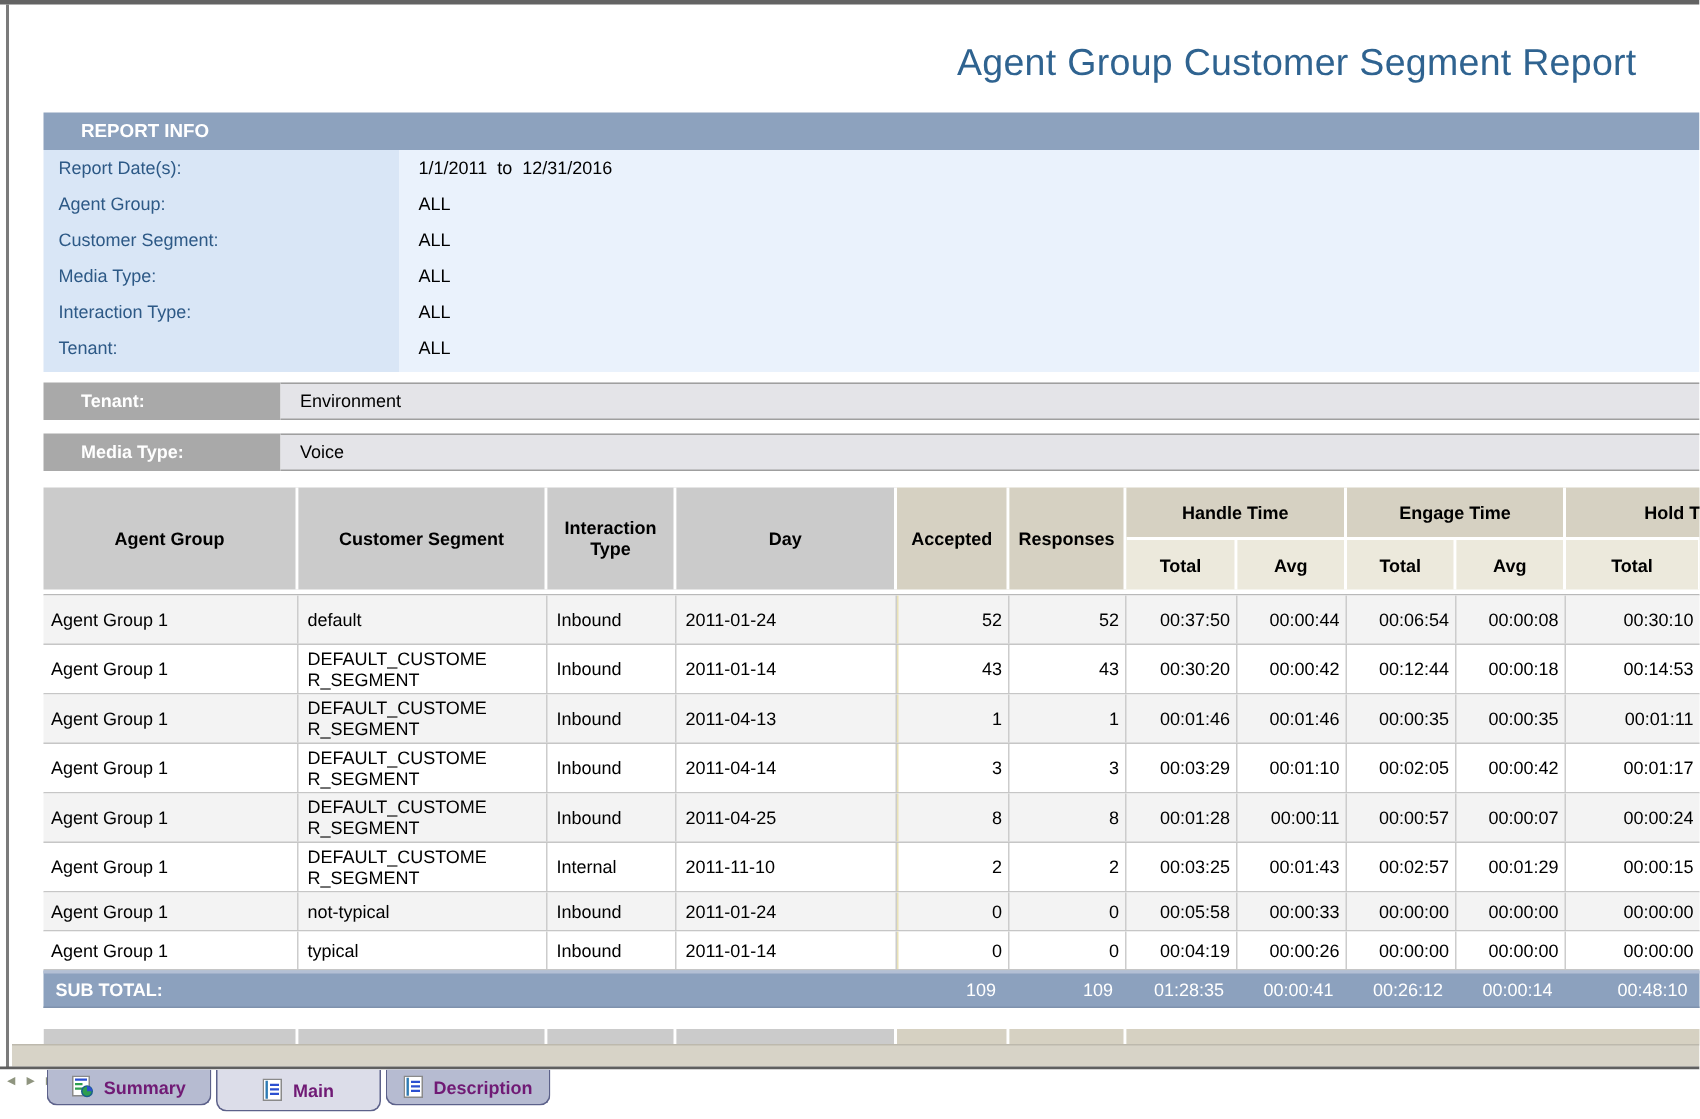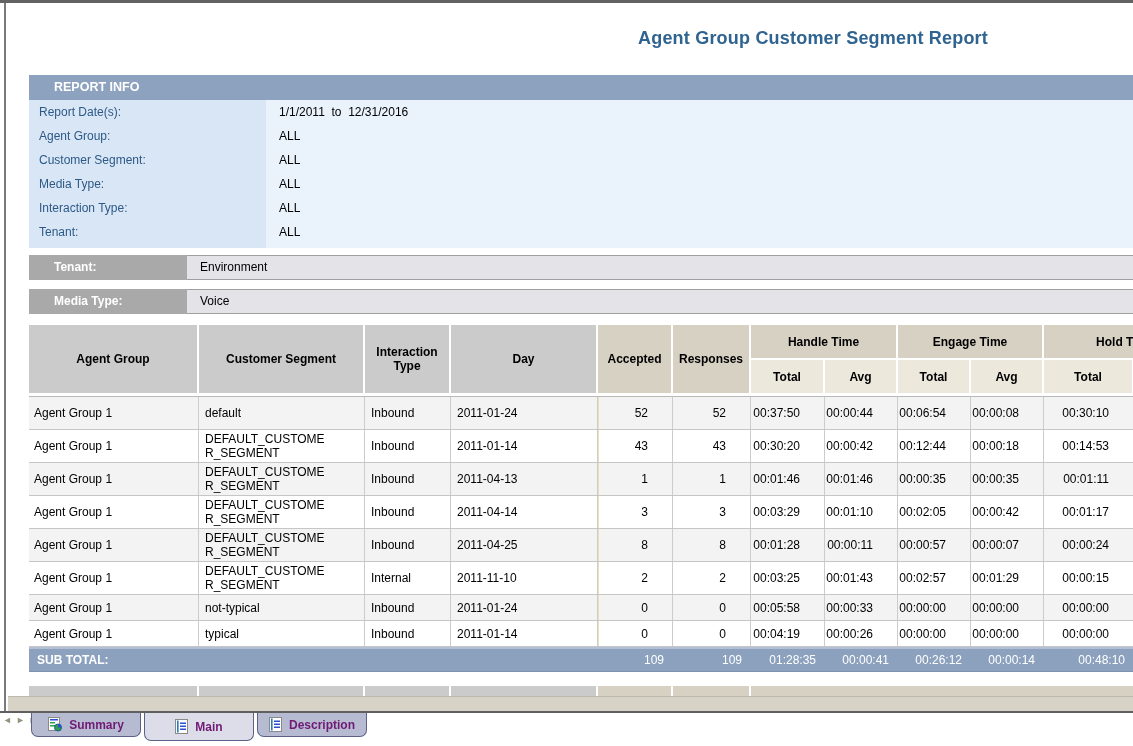--- a/index.html
+++ b/index.html
@@ -5,21 +5,21 @@
   * { box-sizing: border-box; margin: 0; padding: 0; }
   html,body { width:1133px; height:746px; }
   body {
     position: relative; overflow: hidden; background:#fff;
     font-family:"Liberation Sans", sans-serif; font-size:12px; color:#000;
   }
   .frame-top { position:absolute; left:0; top:0; width:1133px; height:3px; background:#636363; }
   .frame-left { position:absolute; left:4px; top:3px; width:2px; height:709px; background:#7b7b7b; }
 
   .page-title {
-    position:absolute; left:638px; top:28px; font-size:18px; font-weight:bold;
+    position:absolute; left:638px; top:28px; font-size:25px; font-weight:normal;
     color:#2f6390; white-space:nowrap; letter-spacing:0.2px;
   }
 
   
   .report-info { position:absolute; left:29px; top:75px; width:1104px; }
   .ri-header { height:25px; line-height:25px; background:#8da2be; color:#fff; font-weight:bold; font-size:12.5px; padding-left:25px; }
   .ri-row { display:flex; height:24px; line-height:24px; }
   .ri-pad { display:flex; height:4px; }
   .ri-label { width:237px; background:#d9e6f6; color:#2d5986; padding-left:10px; }
   .ri-value { flex:1; background:#eaf2fc; padding-left:13px; white-space:pre; }
@@ -49,21 +49,21 @@
   .c8{width:73px}  .c9{width:73px}  .c10{width:90px}
   .g-handle{width:147px} .g-engage{width:146px} .g-hold{width:164px}
 
   .t-body { margin-top:3px; border-top:1px solid #b9b9b9; }
   .t-row { display:flex; height:33px; border-bottom:1px solid #c6c6c6; background:#fff; }
   .t-row.odd { background:#f3f3f3; }
   .t-row.short { height:26px; }
   .t-cell { display:flex; align-items:center; border-right:1px solid #cccccc; overflow:hidden; }
   .t-cell.left { justify-content:flex-start; padding-left:6px; }
   .t-cell.c0 { padding-left:5px; }
-  .t-cell.num { justify-content:flex-end; padding-right:24px; }
+  .t-cell.num { justify-content:flex-end; padding-right:4px; }
   .t-cell.c4 { border-left:1px solid #e9e2b6; }
   .seg-wrap { display:inline-block; max-width:128px; word-break:break-all; line-height:14px; }
 
   .sub-total { display:flex; height:25px; background:#8ca1be; color:#fff;
                border-top:2px solid #b3bfd4; border-bottom:1px solid #7f92ad; align-items:center; }
   .st-label { width:569px; font-weight:bold; padding-left:8px; }
   .st-cell { display:flex; justify-content:flex-end; padding-right:9px; }
 
   
   .next-header { position:absolute; left:29px; top:686px; width:1179px; height:10px; display:flex; overflow:hidden; }

